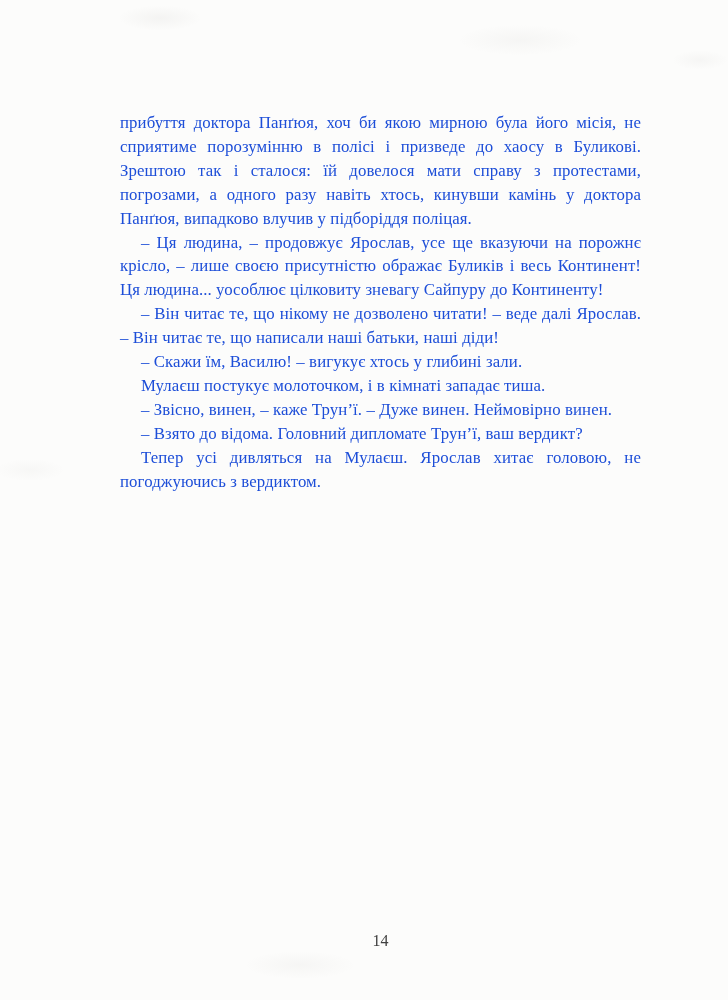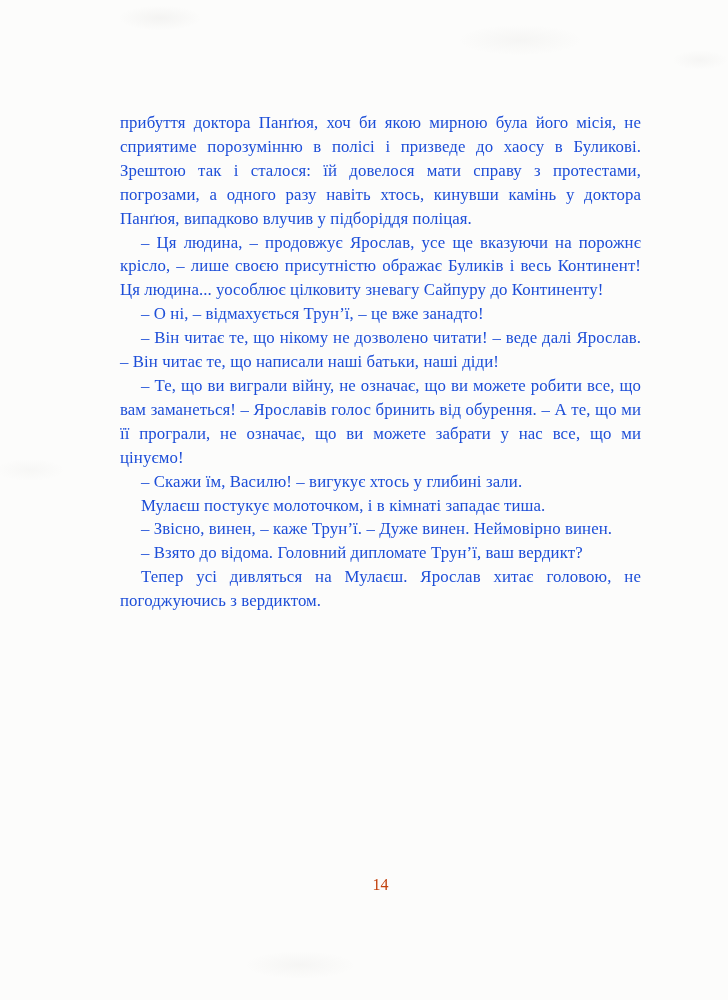--- a/index.html
+++ b/index.html
@@ -42,39 +42,37 @@
     margin: 0;
     padding: 0;
     text-indent: 21px;
   }
   .para.continuation {
     text-indent: 0;
   }
   .page-number {
     position: absolute;
     left: 120px;
-    top: 875px;
+    top: 931px;
     width: 521px;
     text-align: center;
-    color: #c2410c;
+    color: #404040;
     font-size: 16px;
     line-height: 20px;
   }
 </style>
 </head>
 <body>
 
 <div class="scan-noise"></div>
 
 <main class="text-block">
   <p class="para continuation">прибуття доктора Панґюя, хоч би якою мирною була його місія, не сприятиме порозумінню в полісі і призведе до хаосу в Буликові. Зрештою так і сталося: їй довелося мати справу з протестами, погрозами, а одного разу навіть хтось, кинувши камінь у доктора Панґюя, випадково влучив у підборіддя поліцая.</p>
   <p class="para">– Ця людина, – продовжує Ярослав, усе ще вказуючи на порожнє крісло, – лише своєю присутністю ображає Буликів і весь Континент! Ця людина... уособлює цілковиту зневагу Сайпуру до Континенту!</p>
-  <p class="para">– О ні, – відмахується Трун’ї, – це вже занадто!</p>
   <p class="para">– Він читає те, що нікому не дозволено читати! – веде далі Ярослав. – Він читає те, що написали наші батьки, наші діди!</p>
-  <p class="para">– Те, що ви виграли війну, не означає, що ви можете робити все, що вам заманеться! – Ярославів голос бринить від обурення. – А те, що ми її програли, не означає, що ви можете забрати у нас все, що ми цінуємо!</p>
   <p class="para">– Скажи їм, Василю! – вигукує хтось у глибині зали.</p>
   <p class="para">Мулаєш постукує молоточком, і в кімнаті западає тиша.</p>
   <p class="para">– Звісно, винен, – каже Трун’ї. – Дуже винен. Неймовірно винен.</p>
   <p class="para">– Взято до відома. Головний дипломате Трун’ї, ваш вердикт?</p>
   <p class="para">Тепер усі дивляться на Мулаєш. Ярослав хитає головою, не погоджуючись з вердиктом.</p>
 </main>
 
 <div class="page-number">14</div>
 
 </body></html>

